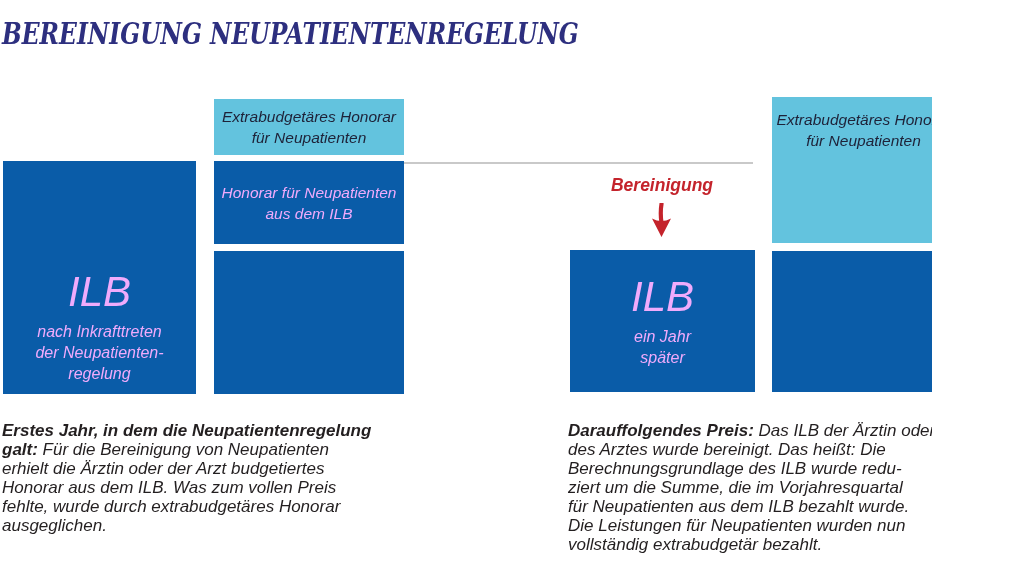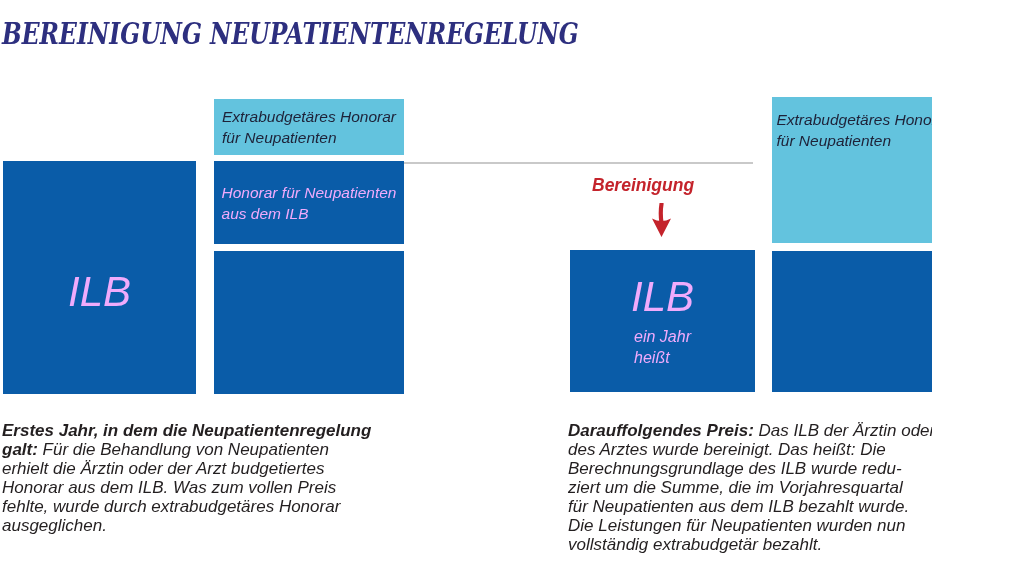--- a/index.html
+++ b/index.html
@@ -34,20 +34,21 @@
     transform:scaleX(0.78);
     transform-origin:0 0;
     white-space:nowrap;
   }
   .box{
     position:absolute;
     display:flex;
     flex-direction:column;
     align-items:center;
     justify-content:center;
+    text-align:center;
     white-space:pre-line;
   }
   .dark{ background:var(--dark-blue); color:#f0abfc; }
   .light{ background:var(--light-blue); color:var(--on-light); }
 
   .box-ilb-y1{ left:3px; top:161px; width:193px; height:233px; justify-content:flex-start; padding-top:108px;}
   .box-extra-y1{ left:214px; top:99px; width:190px; height:56px; font-size:15.5px; line-height:21px;}
   .box-honorar-y1{ left:214px; top:161px; width:190px; height:83px; font-size:15.5px; line-height:21px;}
   .box-rest-y1{ left:214px; top:251px; width:190px; height:143px;}
   .box-ilb-y2{ left:570px; top:250px; width:185px; height:142px;}
@@ -60,21 +61,21 @@
   .hline{
     position:absolute;
     left:404px; top:162px;
     width:349px; height:2px;
     background:var(--line-gray);
   }
   .bereinigung{
     position:absolute;
     left:592px; top:175px;
     width:140px;
-    text-align:left;
+    text-align:center;
     color:var(--red);
     font-size:17.5px;
     font-weight:600;
   }
   .arrow{
     position:absolute;
     left:647px; top:203px;
     width:29px; height:35px;
     color:var(--red);
   }
@@ -92,20 +93,23 @@
 </style>
 </head>
 <body>
 
 <div id="canvas">
 
   <h1 class="title">BEREINIGUNG NEUPATIENTENREGELUNG</h1>
 
   <div class="box dark box-ilb-y1">
     <div class="ilb-label">ILB</div>
+    <div class="ilb-sub">nach Inkrafttreten
+der Neupatienten-
+regelung</div>
   </div>
 
   <div class="box light box-extra-y1">
     <div>Extrabudgetäres Honorar
 für Neupatienten</div>
   </div>
 
   <div class="box dark box-honorar-y1">
     <div>Honorar für Neupatienten
 aus dem ILB</div>
@@ -118,32 +122,32 @@
   <div class="bereinigung">Bereinigung</div>
 
   <svg class="arrow" viewBox="0 0 29 35" xmlns="http://www.w3.org/2000/svg" aria-hidden="true">
     <path d="M14.5 1 C13.5 7 13.5 13 14.5 20" stroke="currentColor" stroke-width="4.2" fill="none" stroke-linecap="round"></path>
     <path d="M5 15.5 L14.5 34 L24 15.5 Q14.5 20.5 5 15.5 Z" fill="currentColor"></path>
   </svg>
 
   <div class="box dark box-ilb-y2">
     <div class="ilb-label">ILB</div>
     <div class="ilb-sub">ein Jahr
-heißt</div>
+später</div>
   </div>
 
   <div class="box light box-extra-y2">
     <div>Extrabudgetäres Honorar
 für Neupatienten</div>
   </div>
 
   <div class="box dark box-rest-y2"></div>
 
   <p class="caption caption-y1"><span class="b">Erstes Jahr, in dem die Neupatientenregelung
-galt:</span><span> Für die Behandlung von Neupatienten
+galt:</span><span> Für die Bereinigung von Neupatienten
 erhielt die Ärztin oder der Arzt budgetiertes
 Honorar aus dem ILB. Was zum vollen Preis
 fehlte, wurde durch extrabudgetäres Honorar
 ausgeglichen.</span></p>
 
   <p class="caption caption-y2"><span class="b">Darauffolgendes Preis:</span><span> Das ILB der Ärztin oder
 des Arztes wurde bereinigt. Das heißt: Die
 Berechnungsgrundlage des ILB wurde redu-
 ziert um die Summe, die im Vorjahresquartal
 für Neupatienten aus dem ILB bezahlt wurde.

